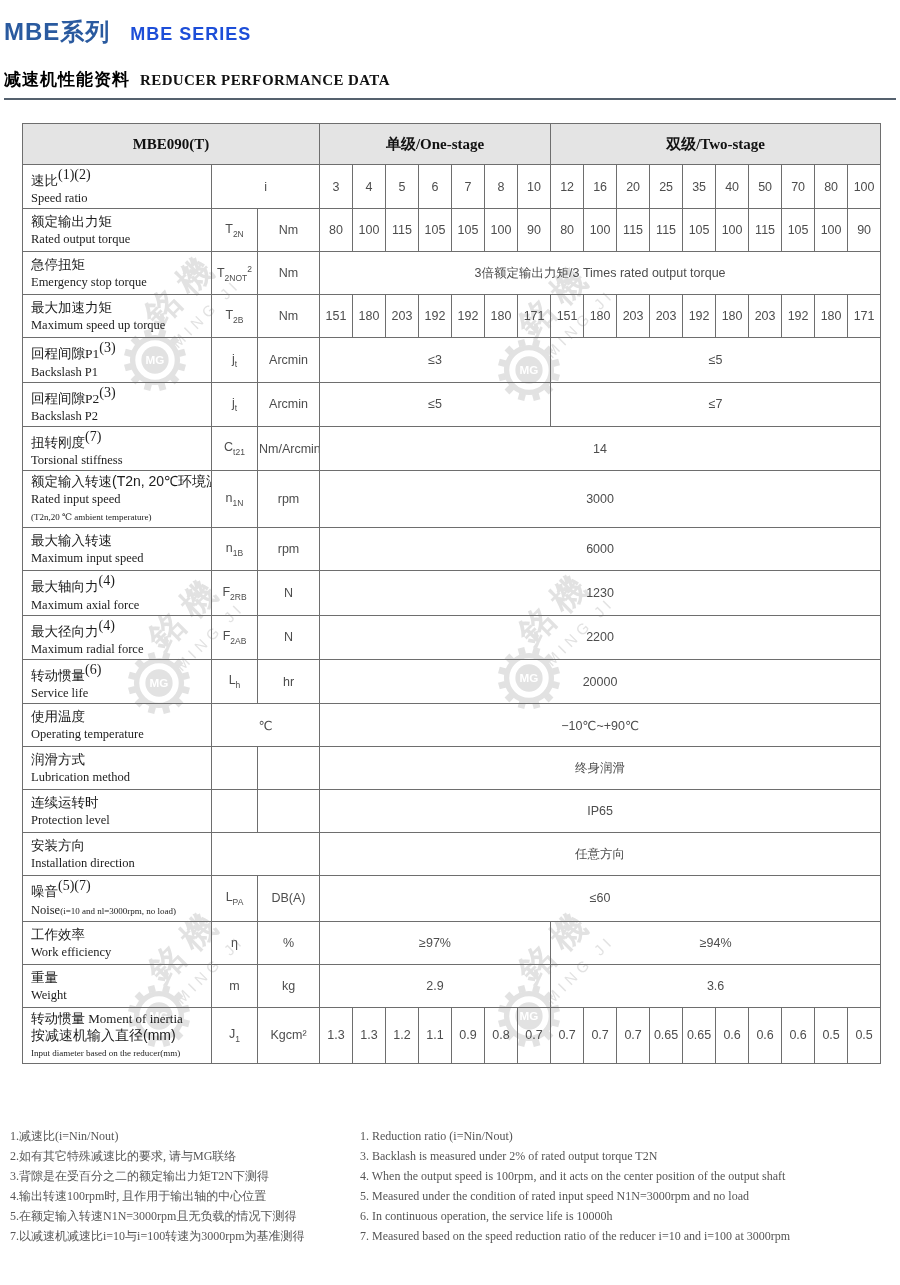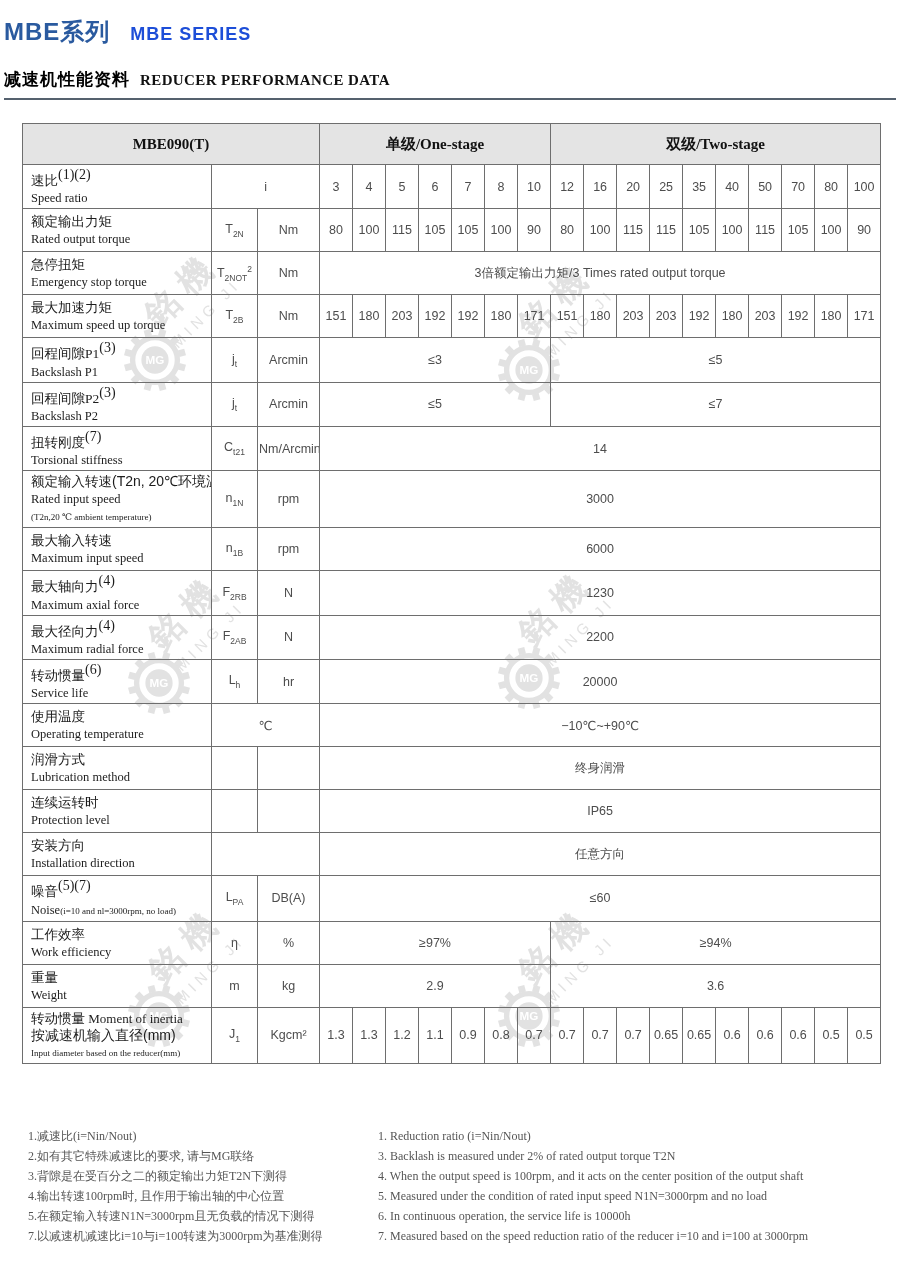--- a/index.html
+++ b/index.html
@@ -39,21 +39,21 @@
   .lz{font-family:"Liberation Serif","DejaVu Serif",serif;font-size:13.5px;color:#1c1c1c;}
   .lsup{font-family:"Liberation Serif","DejaVu Serif",serif;font-size:14px;color:#1c1c1c;vertical-align:super;}
   .lzs{font-family:Liberation Sans, sans-serif;font-size:14px;color:#1c1c1c;text-align:right;}
   .len{font-family:"Liberation Serif","DejaVu Serif",serif;font-size:12.5px;color:#1c1c1c;}
   .lens{font-family:"Liberation Serif","DejaVu Serif",serif;font-size:9px;color:#1c1c1c;}
   .lenb{font-family:"Liberation Serif","DejaVu Serif",serif;font-size:13px;color:#1c1c1c;}
   td.sym,td.unit,td.val{text-align:center;vertical-align:middle;color:#4d4d4d;font-size:12.5px;white-space:nowrap;}
   td.sym sub{font-size:8.5px;} td.sym sup{font-size:8.5px;}
 
   
-  .footnotes{position:absolute;left:28px;top:1126px;width:860px;display:flex;z-index:1;justify-content:space-between;}
+  .footnotes{position:absolute;left:10px;top:1126px;width:860px;display:flex;z-index:1;justify-content:space-between;}
   .fn-col{font-family:"Liberation Serif","DejaVu Serif",serif;font-size:12px;color:#555;}
   .fn-zh{width:350px;}
   .fn-en{flex:1;}
   .fn-item{line-height:20px;white-space:nowrap;}
 </style>
 </head>
 <body>
 
 <div class="page">
 

